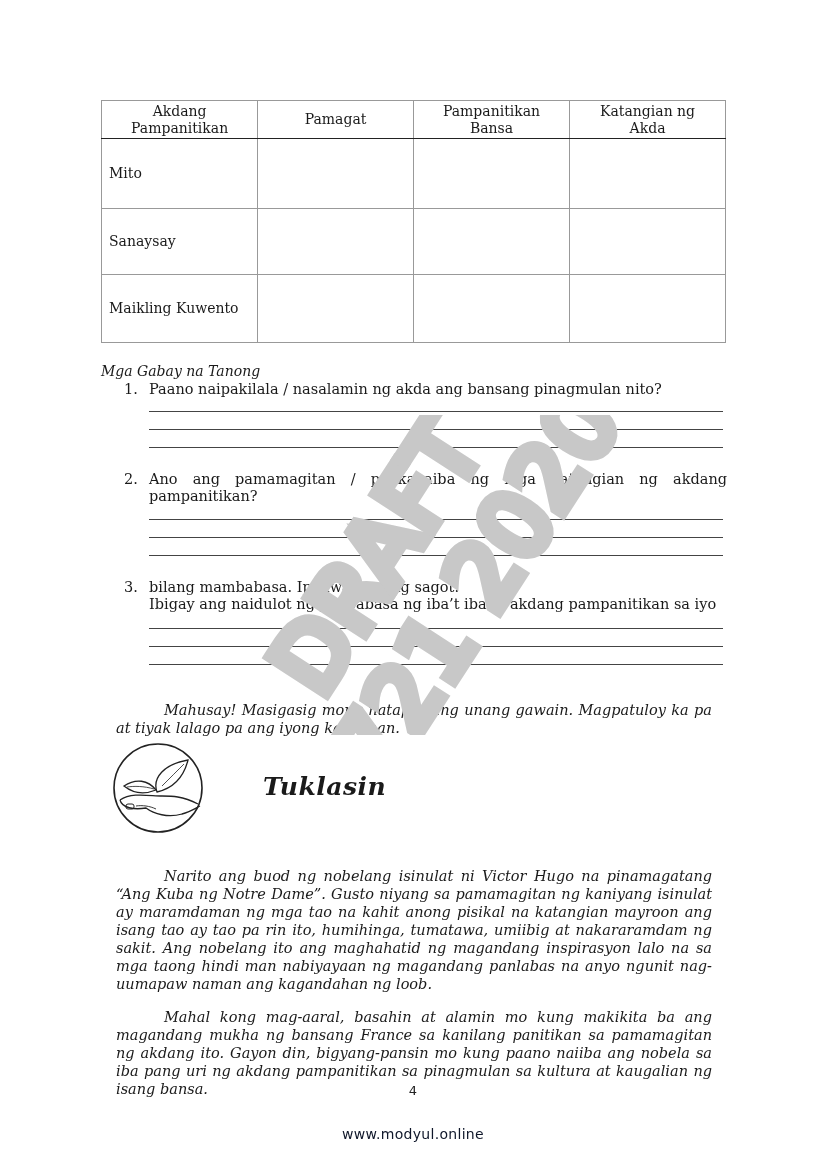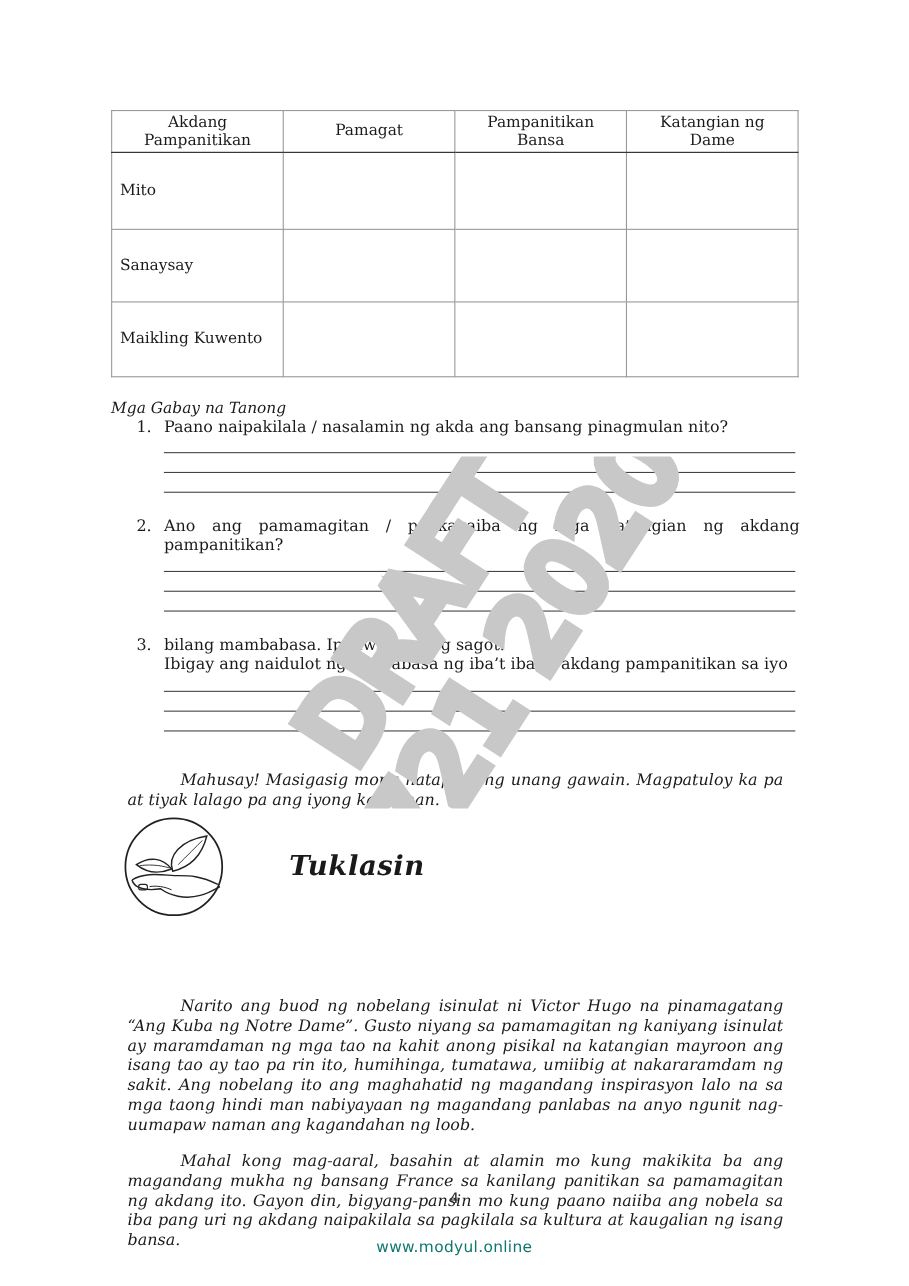--- a/index.html
+++ b/index.html
@@ -30,21 +30,21 @@
           line-height: 18px; text-align: justify; }
   .para p { margin: 15px; text-indent: 48px; }
 
   .icon-wrap { left: 112px; top: 742px; width: 92px; height: 92px; }
   .tuklasin { left: 224px; top: 772px; font-size: 25px; font-weight: bold;
               font-style: italic; letter-spacing: 0.5px; margin-left: 39px; }
 
   .page-num { left: 0; width: 826px; top: 1083px; text-align: center;
               font-family: "DejaVu Sans", sans-serif; font-size: 13px; color: #222; }
   .site { left: 0; width: 826px; top: 1126px; text-align: center;
-          font-family: "DejaVu Sans", sans-serif; font-size: 14px; color: #0f766e;
+          font-family: "DejaVu Sans", sans-serif; font-size: 14px; color: #0f172a;
           letter-spacing: 0.3px; }
 
   .watermark { left: 190px; top: 415px; width: 460px; height: 320px;
                pointer-events: none; }
 </style>
 </head>
 <body>
 
 <table class="table">
   <tbody>
@@ -55,21 +55,21 @@
     </th>
     <th class="c2">
       <span>Pamagat</span>
     </th>
     <th class="c3">
       <span>Pampanitikan</span><br>
       <span>Bansa</span>
     </th>
     <th class="c4">
       <span>Katangian ng</span><br>
-      <span>Dame</span>
+      <span>Akda</span>
     </th>
   </tr>
   <tr class="r1">
     <td>Mito</td>
     <td></td>
     <td></td>
     <td></td>
   </tr>
   <tr class="r2">
     <td>Sanaysay</td>
@@ -128,23 +128,23 @@
     <path d="M42 47 C 32 44, 22 44, 15 45" fill="none" stroke="#222" stroke-width="0.8"></path>
 
     <path d="M8 58 C 20 50, 38 54, 50 54 C 60 54, 70 54, 86 62" fill="none" stroke="#222" stroke-width="1.3"></path>
     <path d="M8 58 C 10 66, 22 68, 34 66 C 42 72, 56 76, 70 72 C 78 70, 84 66, 88 64" fill="none" stroke="#222" stroke-width="1.3"></path>
     <rect x="14" y="62" width="8" height="5" rx="2" fill="none" stroke="#222" stroke-width="1"></rect>
     <path d="M24 64 C 30 63, 38 64, 44 67" fill="none" stroke="#222" stroke-width="0.9"></path>
   </svg>
 </div>
 <div class="abs tuklasin">Tuklasin</div>
 
-<div class="abs para" style="top:891px;">
+<div class="abs para" style="top:852px;">
   <p>Narito ang buod ng nobelang isinulat ni Victor Hugo na pinamagatang “Ang Kuba ng Notre Dame”. Gusto niyang sa pamamagitan ng kaniyang isinulat ay maramdaman ng mga tao na kahit anong pisikal na katangian mayroon ang isang tao ay tao pa rin ito, humihinga, tumatawa, umiibig at nakararamdam ng sakit. Ang nobelang ito ang maghahatid ng magandang inspirasyon lalo na sa mga taong hindi man nabiyayaan ng magandang panlabas na anyo ngunit nag-uumapaw naman ang kagandahan ng loob.</p>
-  <p>Mahal kong mag-aaral, basahin at alamin mo kung makikita ba ang magandang mukha ng bansang France sa kanilang panitikan sa pamamagitan ng akdang ito. Gayon din, bigyang-pansin mo kung paano naiiba ang nobela sa iba pang uri ng akdang naipakilala sa pagkilala sa kultura at kaugalian ng isang bansa.</p>
+  <p>Mahal kong mag-aaral, basahin at alamin mo kung makikita ba ang magandang mukha ng bansang France sa kanilang panitikan sa pamamagitan ng akdang ito. Gayon din, bigyang-pansin mo kung paano naiiba ang nobela sa iba pang uri ng akdang pampanitikan sa pinagmulan sa kultura at kaugalian ng isang bansa.</p>
 </div>
 
 <div class="abs watermark">
   <svg width="460" height="320" viewBox="0 0 460 320">
     <g transform="translate(230,170) rotate(-57)">
       <text x="0" y="-20" text-anchor="middle" font-family="DejaVu Sans, sans-serif" font-size="92" fill="none" stroke="#c8c8c8" stroke-width="12">DRAFT</text>
       <text x="0" y="80" text-anchor="middle" font-family="DejaVu Sans, sans-serif" font-size="92" fill="none" stroke="#c8c8c8" stroke-width="12">0721 2020</text>
     </g>
   </svg>
 </div>

